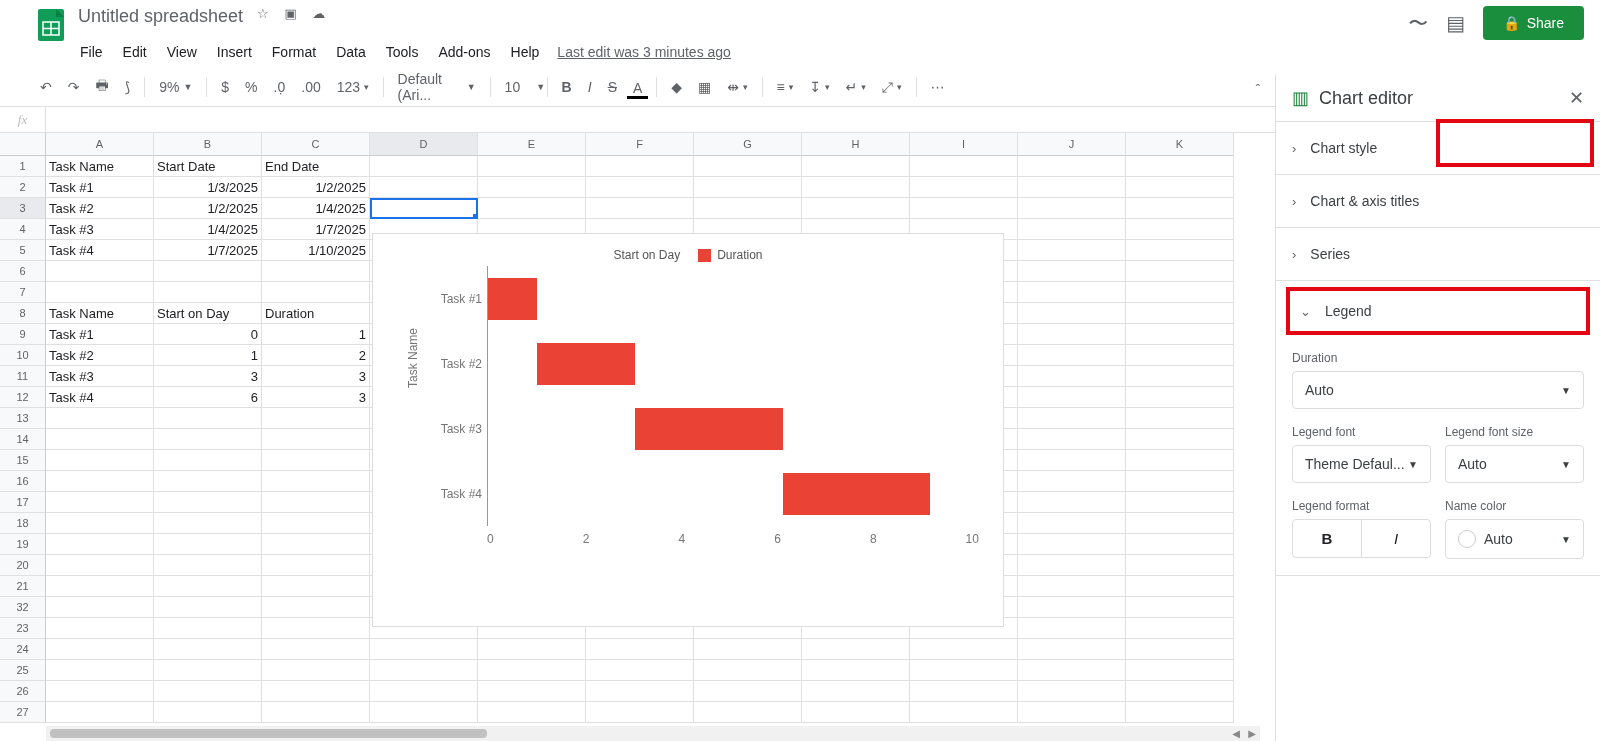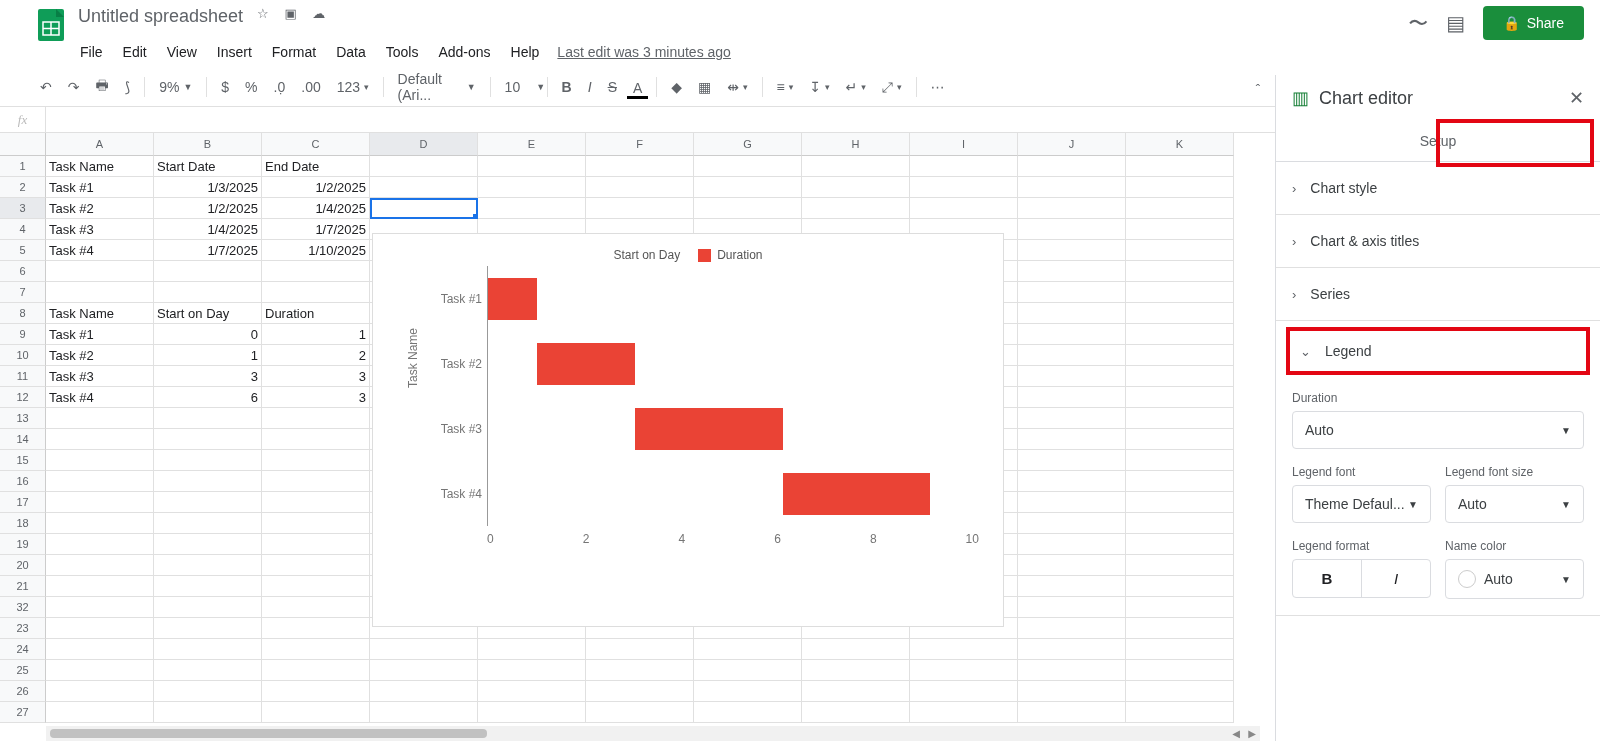--- a/index.html
+++ b/index.html
@@ -630,21 +630,20 @@
   </div>
 </div>
 
 <div class="editor">
   <div class="editor-hdr">
     <span style="color:#188038;font-size:18px">▥</span>
     <span class="et">Chart editor</span>
     <span class="close">✕</span>
   </div>
   <div class="editor-tabs" style="position:relative">
-    <div class="etab">Setup</div>
     <div class="hl-red-tab" style="left:160px;top:-2px;width:158px;height:48px"></div>
   </div>
   <div class="section">
       <div class="sec-hdr">
         <span class="chev">›</span>
         <span class="sname">Chart style</span>
       </div>
     </div>
   <div class="section">
       <div class="sec-hdr">

